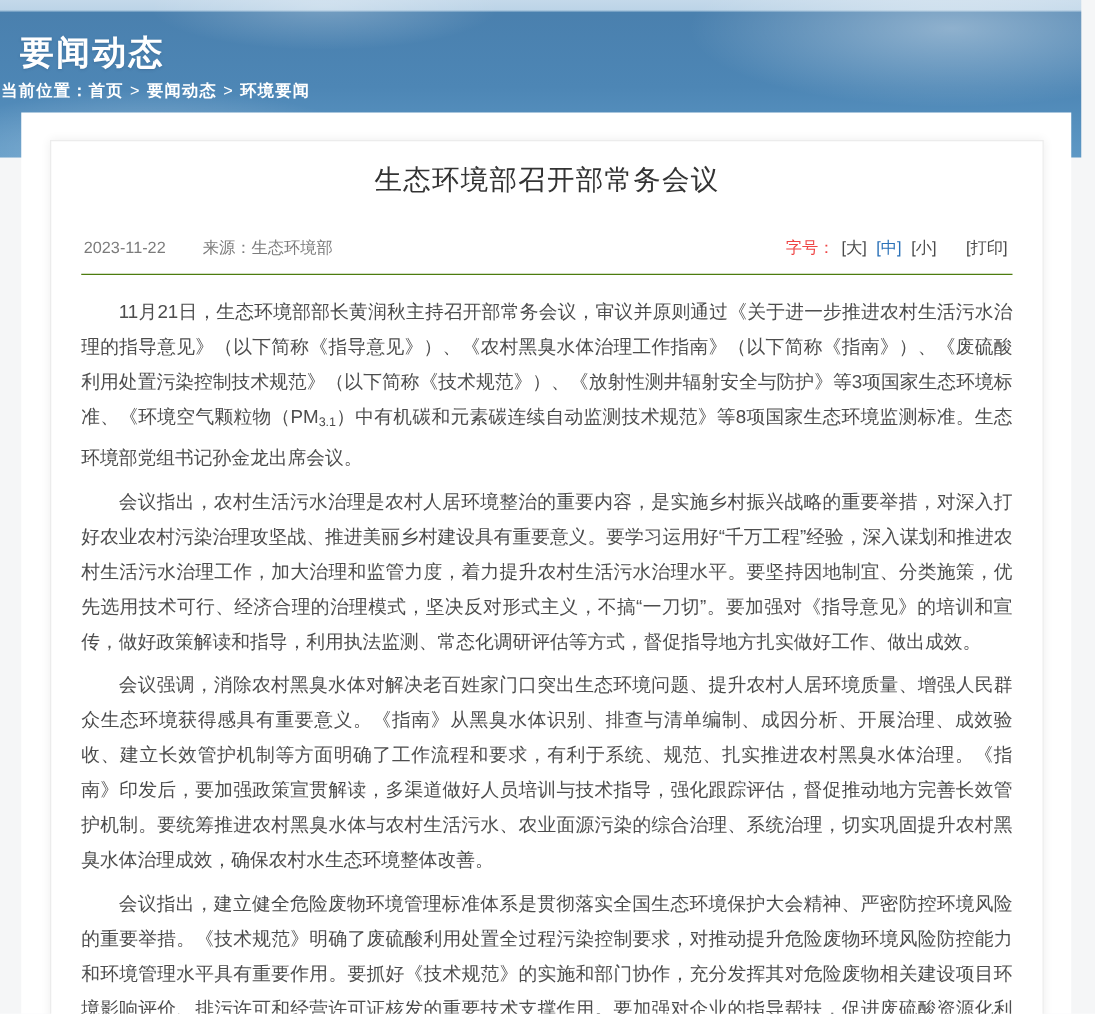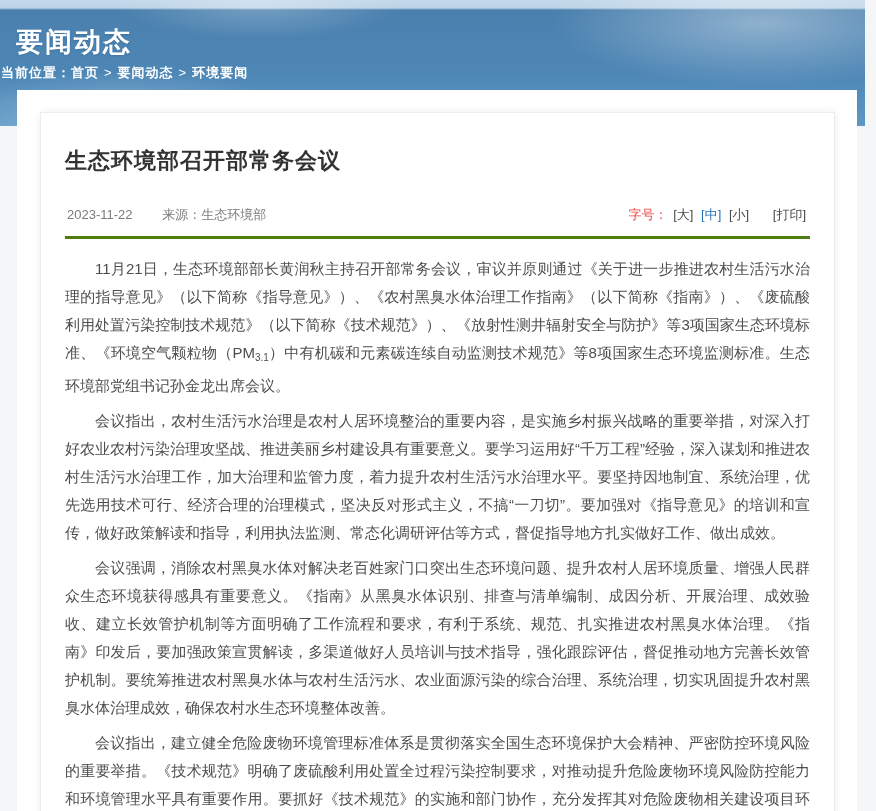--- a/index.html
+++ b/index.html
@@ -47,32 +47,32 @@
   .article-card {
     position: absolute; left: 23px; top: 22px;
     width: 795px; height: 780px;
     background: #ffffff;
     border: 1px solid #ececec;
     box-shadow: 0 0 8px rgba(0,0,0,0.07);
     padding: 0 24px;
   }
 
   .article-title {
-    margin-top: 33px;
-    text-align: left;
-    font-size: 22px; font-weight: bold; color: #333333;
+    margin-top: 16px;
+    text-align: center;
+    font-size: 22px; font-weight: normal; color: #333333;
     letter-spacing: 1px;
   }
 
   .meta-row {
     margin-top: 30px;
     display: flex; justify-content: space-between; align-items: center;
     font-size: 13px; color: #7b7b7b;
     padding: 0 2px 12px 2px;
-    border-bottom: 3px solid #4d7c0f;
+    border-bottom: 1px solid #4d7c0f;
   }
   .meta-left .date { margin-right: 26px; }
   .meta-right { color: #555555; }
   .meta-right .fs-label { color: #ef4444; }
   .meta-right a {
     color: #4a4a4a; text-decoration: none; cursor: pointer; margin: 0 2px;
   }
   .meta-right a.active { color: #2a71b8; }
   .meta-right a.print { margin-left: 18px; }
 
@@ -115,20 +115,20 @@
         <span class="fs-label">字号：</span>
         <a>[大]</a>
         <a class="active">[中]</a>
         <a>[小]</a>
         <a class="print">[打印]</a>
       </div>
     </div>
 
     <div class="article-body">
       <p><span>11月21日，生态环境部部长黄润秋主持召开部常务会议，审议并原则通过《关于进一步推进农村生活污水治理的指导意见》（以下简称《指导意见》）、《农村黑臭水体治理工作指南》（以下简称《指南》）、《废硫酸利用处置污染控制技术规范》（以下简称《技术规范》）、《放射性测井辐射安全与防护》等3项国家生态环境标准、《环境空气颗粒物（PM</span><sub>3.1</sub><span>）中有机碳和元素碳连续自动监测技术规范》等8项国家生态环境监测标准。生态环境部党组书记孙金龙出席会议。</span></p>
-      <p>会议指出，农村生活污水治理是农村人居环境整治的重要内容，是实施乡村振兴战略的重要举措，对深入打好农业农村污染治理攻坚战、推进美丽乡村建设具有重要意义。要学习运用好“千万工程”经验，深入谋划和推进农村生活污水治理工作，加大治理和监管力度，着力提升农村生活污水治理水平。要坚持因地制宜、系统治理，优先选用技术可行、经济合理的治理模式，坚决反对形式主义，不搞“一刀切”。要加强对《指导意见》的培训和宣传，做好政策解读和指导，利用执法监测、常态化调研评估等方式，督促指导地方扎实做好工作、做出成效。</p>
+      <p>会议指出，农村生活污水治理是农村人居环境整治的重要内容，是实施乡村振兴战略的重要举措，对深入打好农业农村污染治理攻坚战、推进美丽乡村建设具有重要意义。要学习运用好“千万工程”经验，深入谋划和推进农村生活污水治理工作，加大治理和监管力度，着力提升农村生活污水治理水平。要坚持因地制宜、分类施策，优先选用技术可行、经济合理的治理模式，坚决反对形式主义，不搞“一刀切”。要加强对《指导意见》的培训和宣传，做好政策解读和指导，利用执法监测、常态化调研评估等方式，督促指导地方扎实做好工作、做出成效。</p>
       <p>会议强调，消除农村黑臭水体对解决老百姓家门口突出生态环境问题、提升农村人居环境质量、增强人民群众生态环境获得感具有重要意义。《指南》从黑臭水体识别、排查与清单编制、成因分析、开展治理、成效验收、建立长效管护机制等方面明确了工作流程和要求，有利于系统、规范、扎实推进农村黑臭水体治理。《指南》印发后，要加强政策宣贯解读，多渠道做好人员培训与技术指导，强化跟踪评估，督促推动地方完善长效管护机制。要统筹推进农村黑臭水体与农村生活污水、农业面源污染的综合治理、系统治理，切实巩固提升农村黑臭水体治理成效，确保农村水生态环境整体改善。</p>
       <p>会议指出，建立健全危险废物环境管理标准体系是贯彻落实全国生态环境保护大会精神、严密防控环境风险的重要举措。《技术规范》明确了废硫酸利用处置全过程污染控制要求，对推动提升危险废物环境风险防控能力和环境管理水平具有重要作用。要抓好《技术规范》的实施和部门协作，充分发挥其对危险废物相关建设项目环境影响评价、排污许可和经营许可证核发的重要技术支撑作用。要加强对企业的指导帮扶，促进废硫酸资源化利用和妥善处置，推动提升企业危险废物利用处置能力和水平。</p>
 
     </div>
 
   </div>
 </div>
 
 </body></html>

